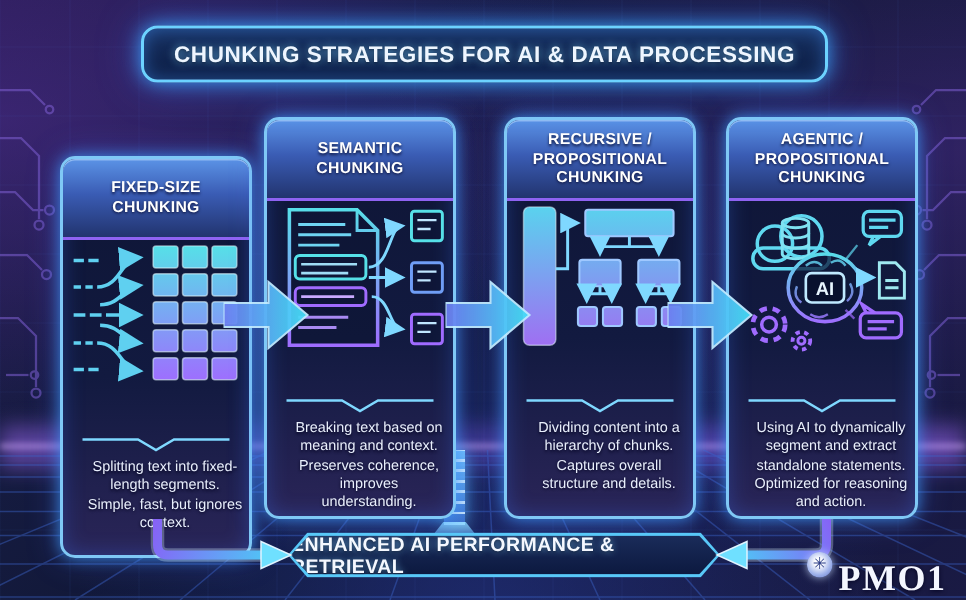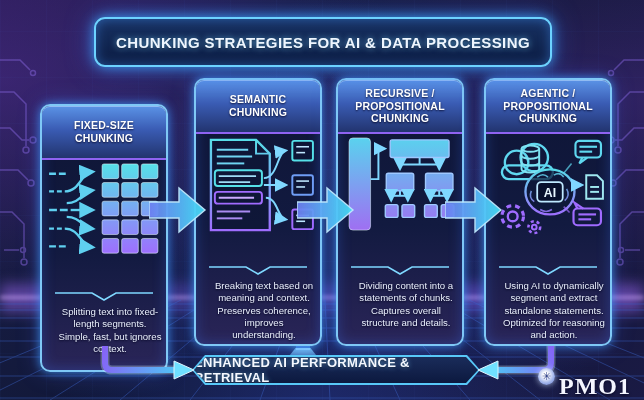--- a/index.html
+++ b/index.html
@@ -24,33 +24,33 @@
   .connectors{top:0;z-index:4;}
   .ladder{position:absolute;left:296px;top:300px;width:14px;height:50px;z-index:2;
       background:
         repeating-linear-gradient(0deg, rgba(220,245,255,.9) 0 2px, rgba(80,160,255,.25) 2px 7px),
         linear-gradient(180deg, rgba(130,220,255,.9), rgba(70,140,255,.55));
       box-shadow:0 0 12px rgba(90,190,255,.8);}
   .pedestal{position:absolute;left:286px;top:348px;width:34px;height:12px;z-index:2;
       background:linear-gradient(180deg, rgba(140,220,255,.85), rgba(70,140,255,.4));
       clip-path:polygon(28% 0,72% 0,100% 100%,0 100%);filter:blur(.5px);}
 
-  .title-banner{position:absolute;left:94px;top:17px;width:458px;height:50px;z-index:4;
+  .title-banner{position:absolute;left:94px;top:17px;width:458px;height:38px;z-index:4;
       border:2px solid #6cd2ff;border-radius:11px;box-sizing:border-box;
       background:linear-gradient(180deg,#173162,#0c1c42);
       box-shadow:0 0 13px rgba(60,170,255,.85),0 0 30px rgba(60,120,255,.45), inset 0 0 12px rgba(70,150,255,.45);
       display:flex;align-items:center;justify-content:center;}
   .title-banner span{color:#eef6ff;font-weight:bold;font-size:15px;letter-spacing:.4px;
       text-shadow:0 0 6px rgba(120,210,255,.8),0 1px 2px rgba(0,0,20,.8);}
 
   .card{position:absolute;top:78px;width:128px;height:268px;z-index:3;border-radius:10px;
       border:2px solid #7fc8f6;box-sizing:border-box;
       background:linear-gradient(180deg,#0e1535 0%,#121a40 55%,#2a2558 100%);
       box-shadow:0 0 10px rgba(60,160,255,.75),0 0 22px rgba(80,110,255,.35), inset 0 0 14px rgba(60,120,255,.3);}
-  .card-1{left:40px;margin-top:26px;} .card-2{left:194px;} .card-3{left:336px;} .card-4{left:484px;}
+  .card-1{left:40px;margin-top:26px;} .card-2{left:176px;} .card-3{left:336px;} .card-4{left:484px;}
   .card-header{height:52px;border-radius:8px 8px 0 0;display:flex;align-items:center;justify-content:center;
       background:linear-gradient(180deg,#5b93e6 0%,#3a5cb4 45%,#22346f 100%);
       border-bottom:2px solid #8f63f2;box-shadow:inset 0 1px 0 rgba(200,230,255,.5);}
   .card-title{color:#ffffff;font-weight:bold;font-size:10.5px;line-height:1.2;text-align:center;
       white-space:pre-line;letter-spacing:.2px;text-shadow:0 1px 2px rgba(0,0,30,.8);}
   .icon-wrap{height:130px;display:flex;align-items:flex-start;justify-content:center;}
   .divider{display:block;margin:0 auto;}
   .card-desc{color:#e9effc;font-size:9.6px;line-height:1.28;text-align:center;padding:3px 4px 0 16px;
       text-shadow:0 1px 2px rgba(0,0,30,.9);}
 
@@ -297,21 +297,21 @@
           <path d="M98 58 V63"></path>
             <path d="M89 63 H106"></path>
           <path d="M89 63 V67" marker-end="url(#ah3)"></path>
             <path d="M106 63 V67" marker-end="url(#ah3)"></path>
         </g>
       </svg>
     </div>
     <svg class="divider" width="104" height="13" viewBox="0 0 104 13">
       <path d="M3 3 H40 L52 10 L64 3 H101" fill="none" stroke="#7fd8ff" stroke-width="1.6"></path>
     </svg>
-    <div class="card-desc">Dividing content into a statements of chunks. Captures overall structure and details.</div>
+    <div class="card-desc">Dividing content into a hierarchy of chunks. Captures overall structure and details.</div>
   </div>
 
   <div class="card card-4">
     <div class="card-header">
       <div class="card-title">AGENTIC /
 PROPOSITIONAL
 CHUNKING</div>
     </div>
     <div class="icon-wrap">
       <svg width="114" height="102" viewBox="0 0 116 104">

